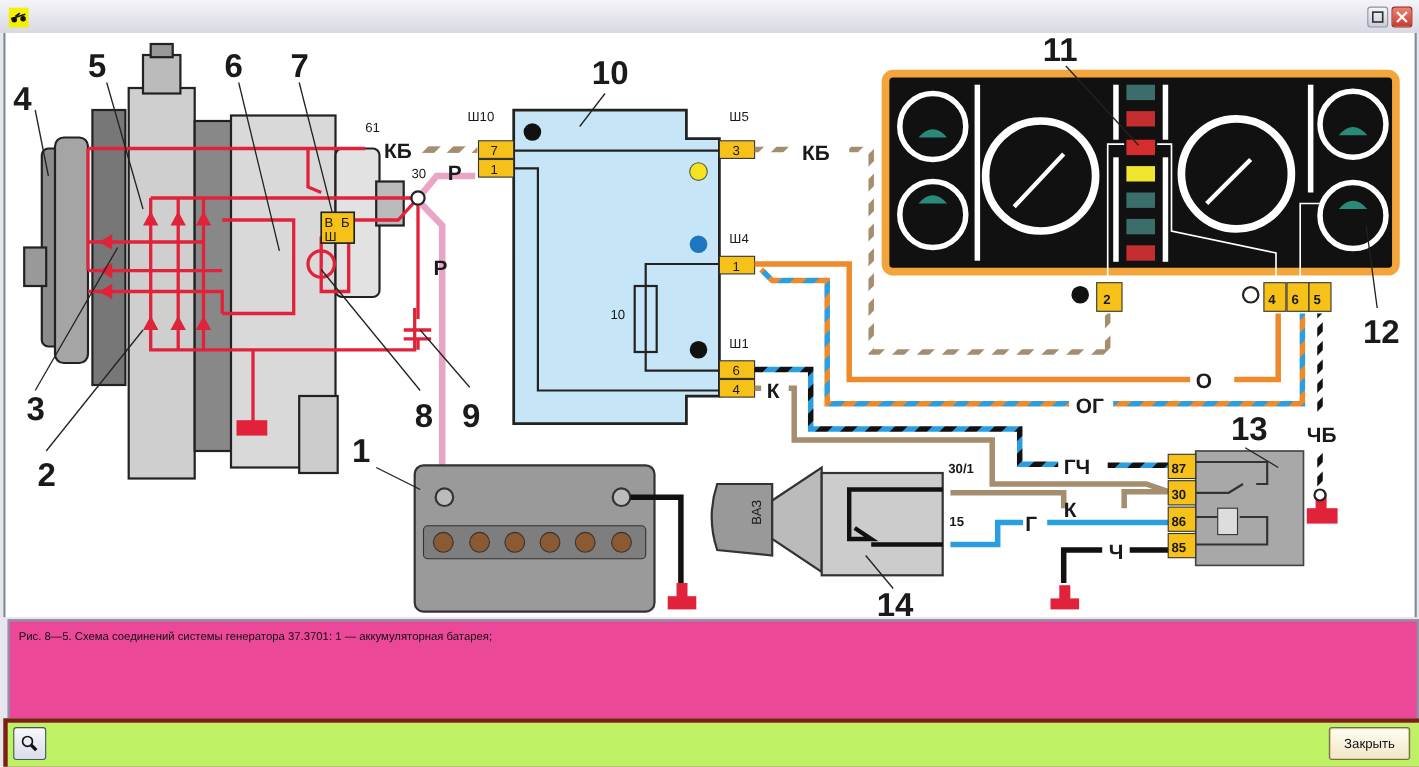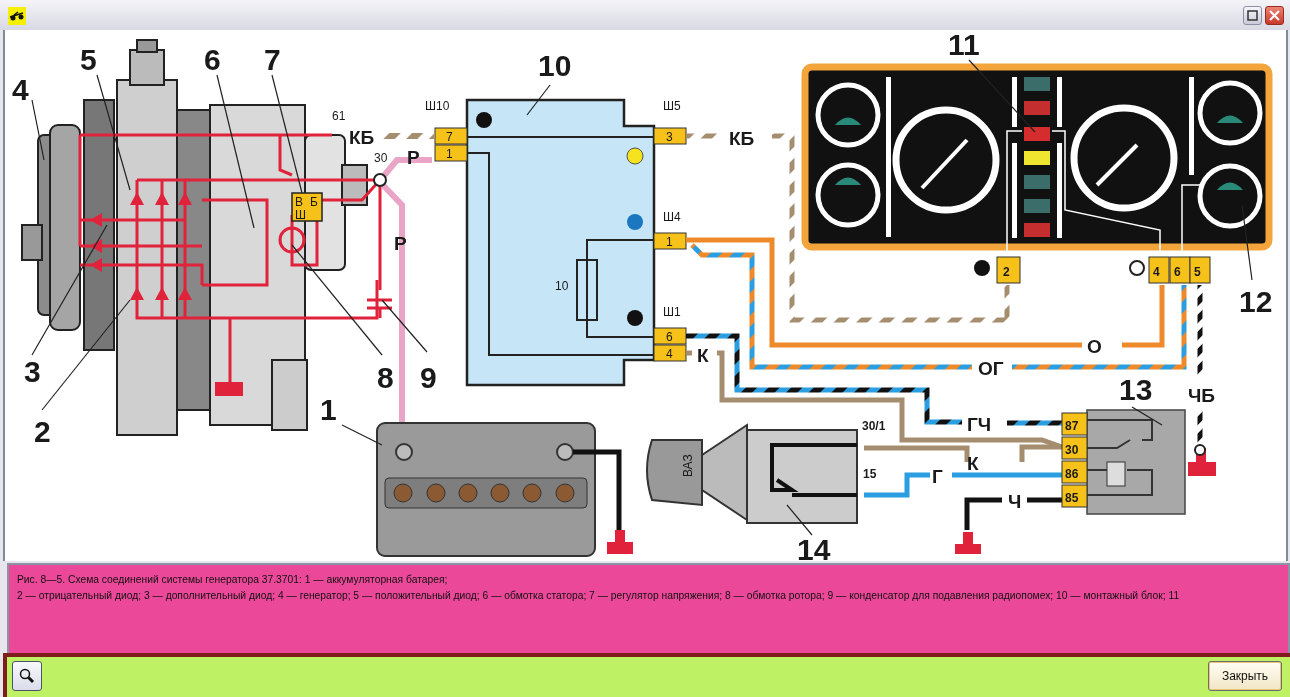--- a/index.html
+++ b/index.html
@@ -291,21 +291,20 @@
         <line x1="1250" y1="280" x2="1240" y2="205"></line>
     <line x1="1130" y1="407" x2="1160" y2="425"></line>
         <line x1="810" y1="535" x2="785" y2="505"></line>
   </g>
 </svg>
 </div>
 
 <div class="caption-panel">
   <div class="caption-text">
     <div>Рис. 8—5. Схема соединений системы генератора 37.3701: 1 — аккумуляторная батарея;</div>
-    <div>2 — отрицательный диод; 3 — дополнительный диод; 4 — генератор; 5 — положительный диод; 6 — обмотка статора; 7 — регулятор напряжения; 8 — обмотка ротора; 9 — конденсатор для подавления радиопомех; 10 — монтажный блок; 11</div>
   </div>
 </div>
 
 <div class="bottom-bar">
   <div class="zoom-btn">
     <svg width="18" height="18" viewBox="0 0 18 18">
       <circle cx="7" cy="7" r="4.5" fill="none" stroke="#111" stroke-width="1.5"></circle>
       <path d="M10.5 10.5 L15 15" stroke="#111" stroke-width="3"></path>
     </svg>
   </div>

